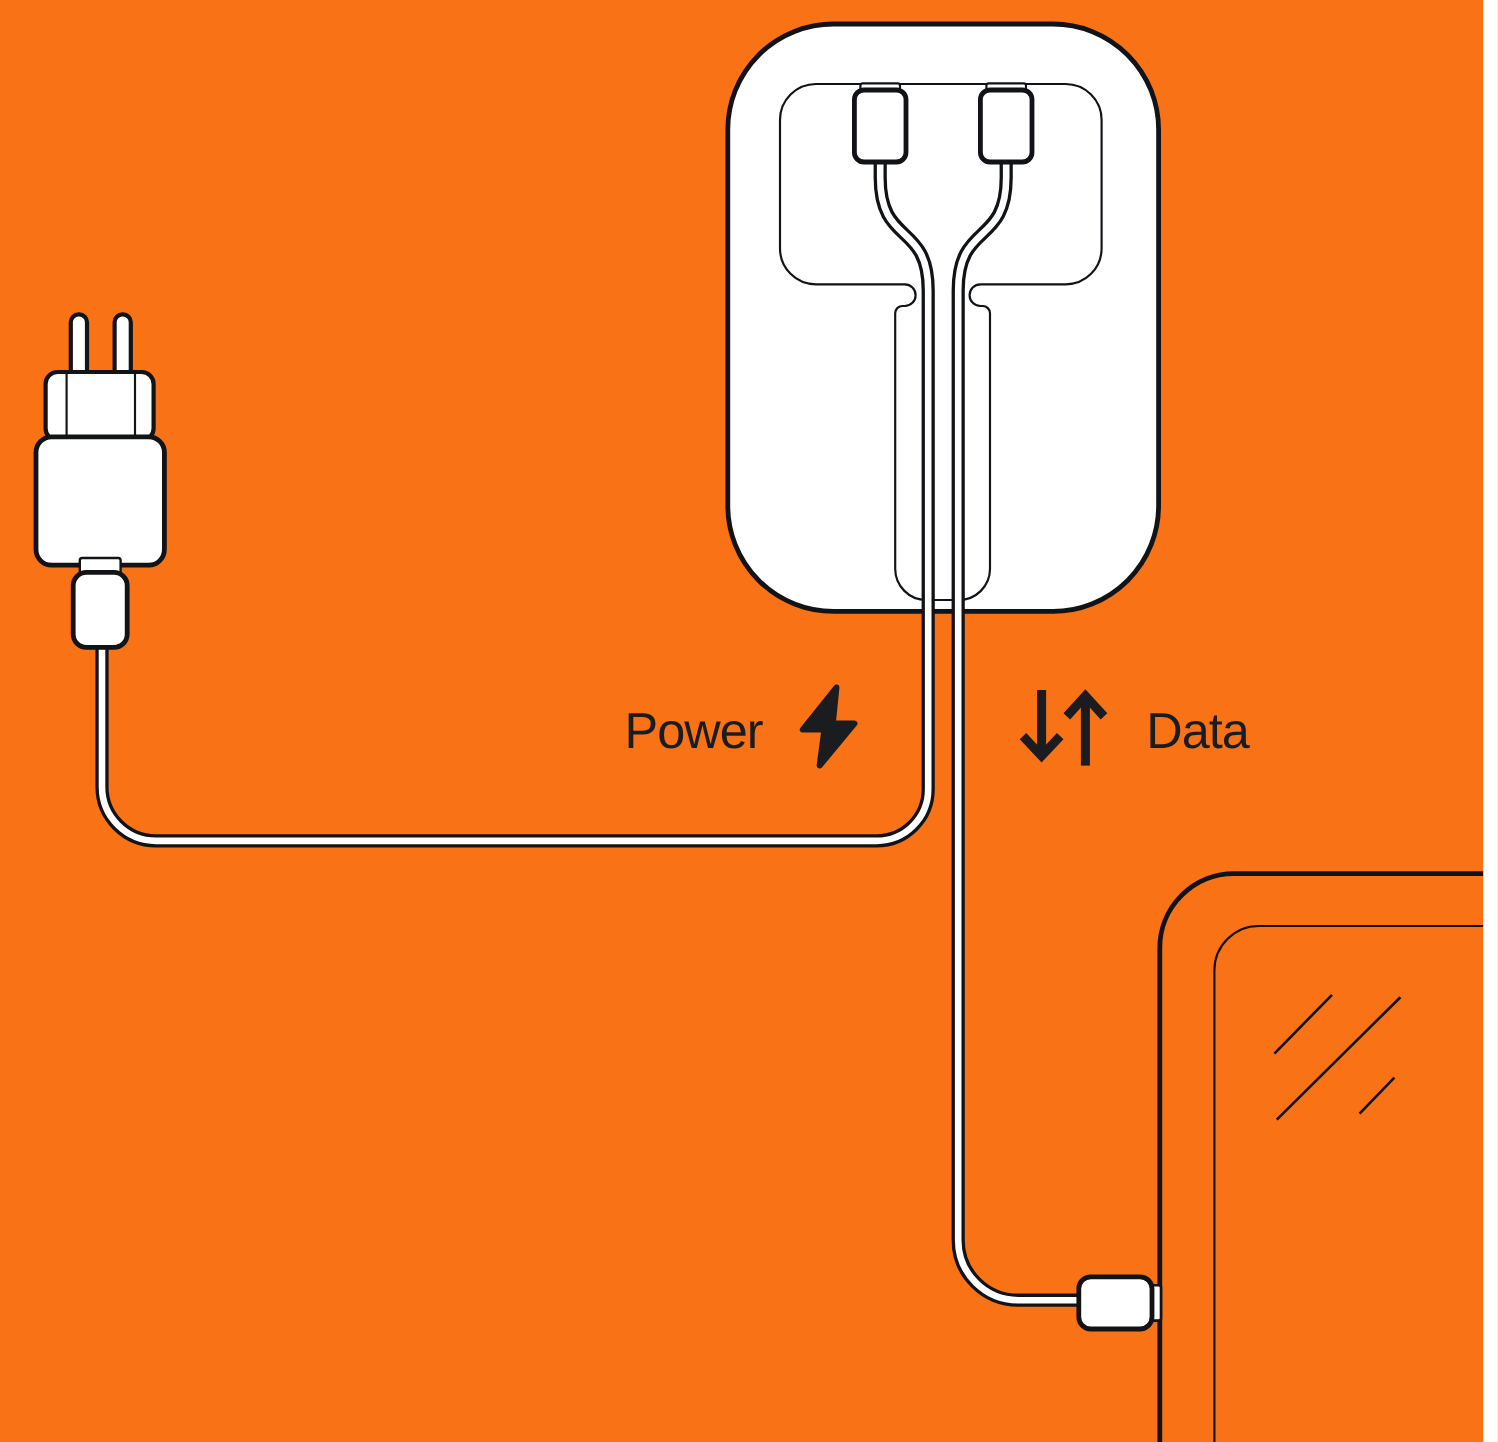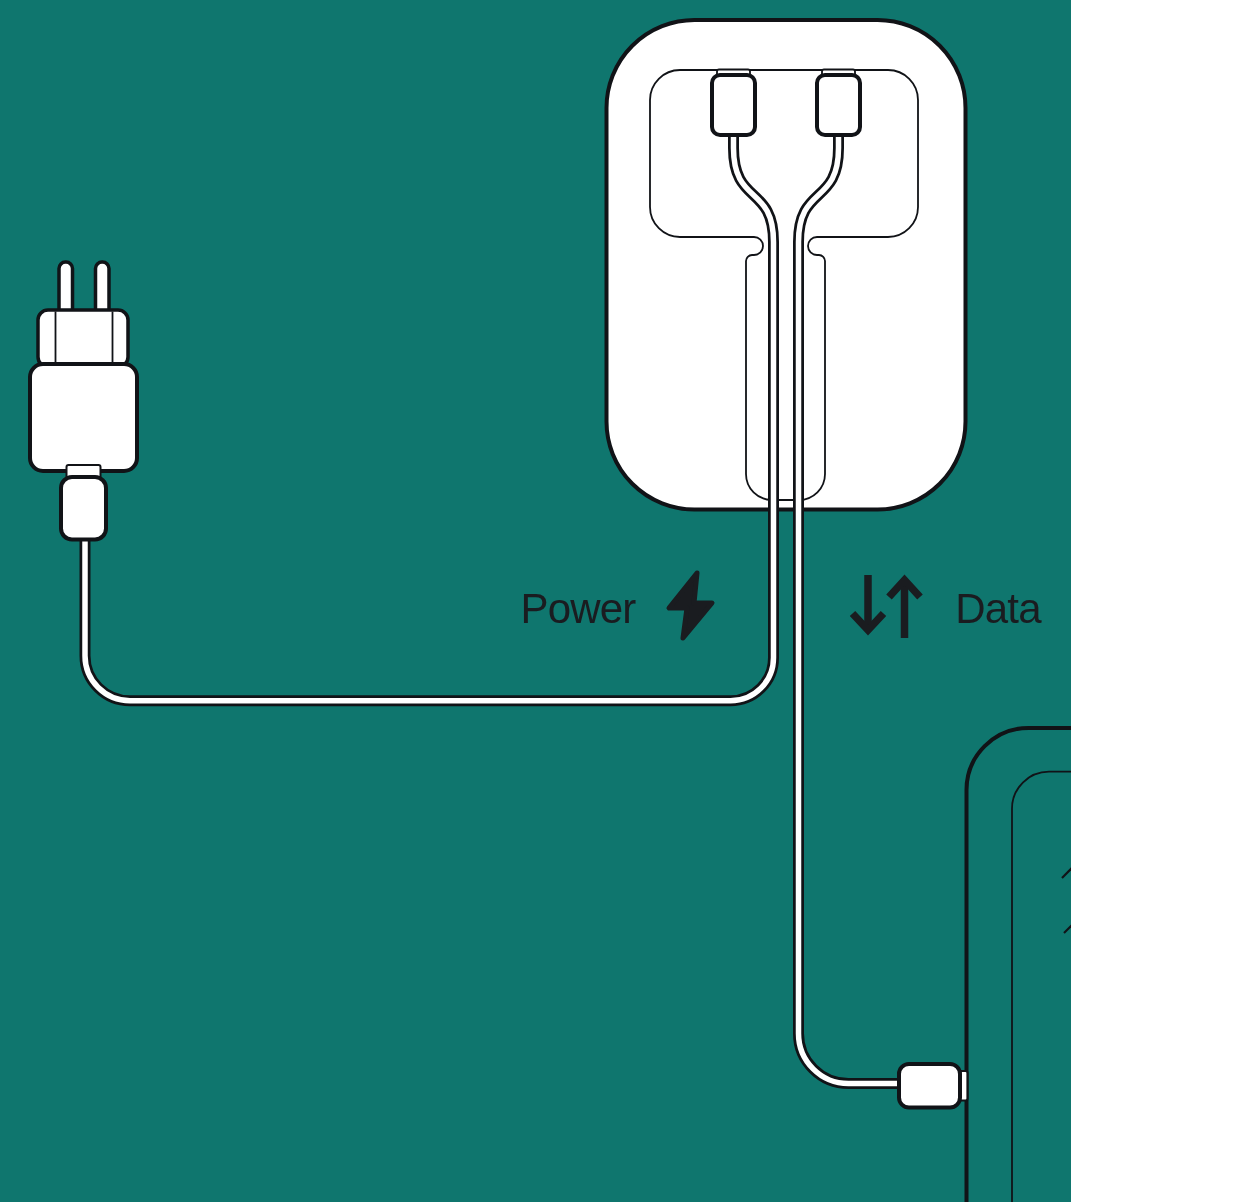--- a/index.html
+++ b/index.html
@@ -1,16 +1,16 @@
 <!DOCTYPE html>
 <html><head>
 <meta charset="utf-8">
 <style>
   html,body{margin:0;padding:0;background:#ffffff;}
-  .canvas{position:relative;width:1071px;height:1202px;background:#0f766e;overflow:hidden;}
+  .canvas{position:relative;width:1236px;height:1202px;background:#f97316;overflow:hidden;}
   .canvas svg{position:absolute;left:0;top:0;display:block;}
   text.diagram-label{
     font-family:"Liberation Sans","DejaVu Sans",sans-serif;
     font-size:42px;
     font-weight:400;
     letter-spacing:-0.8px;
     stroke:none;
   }
 </style>
 </head>

